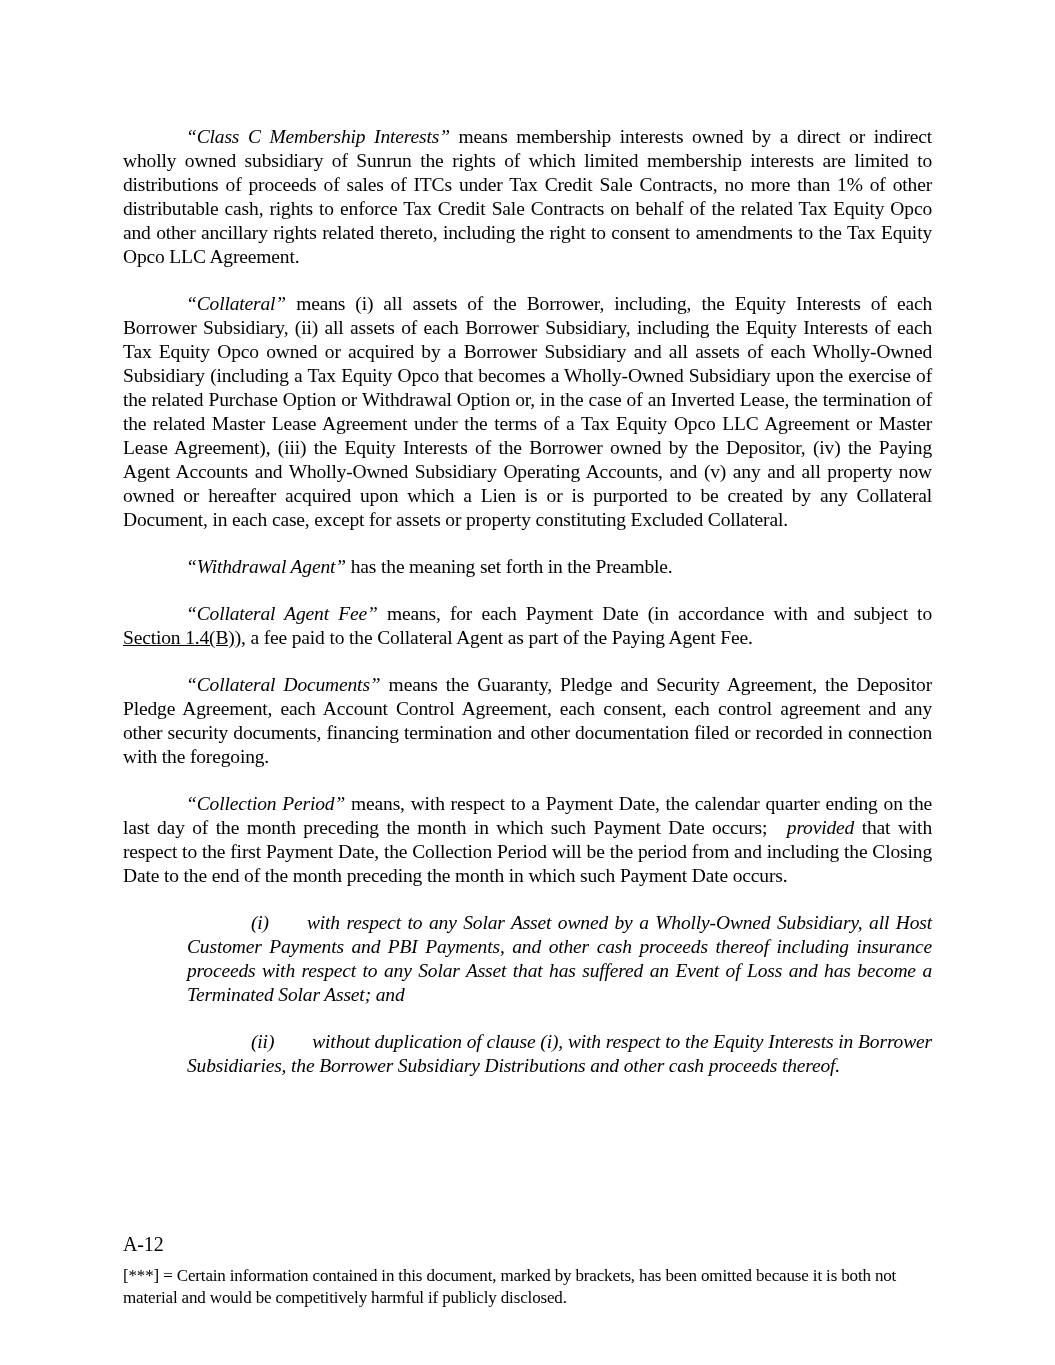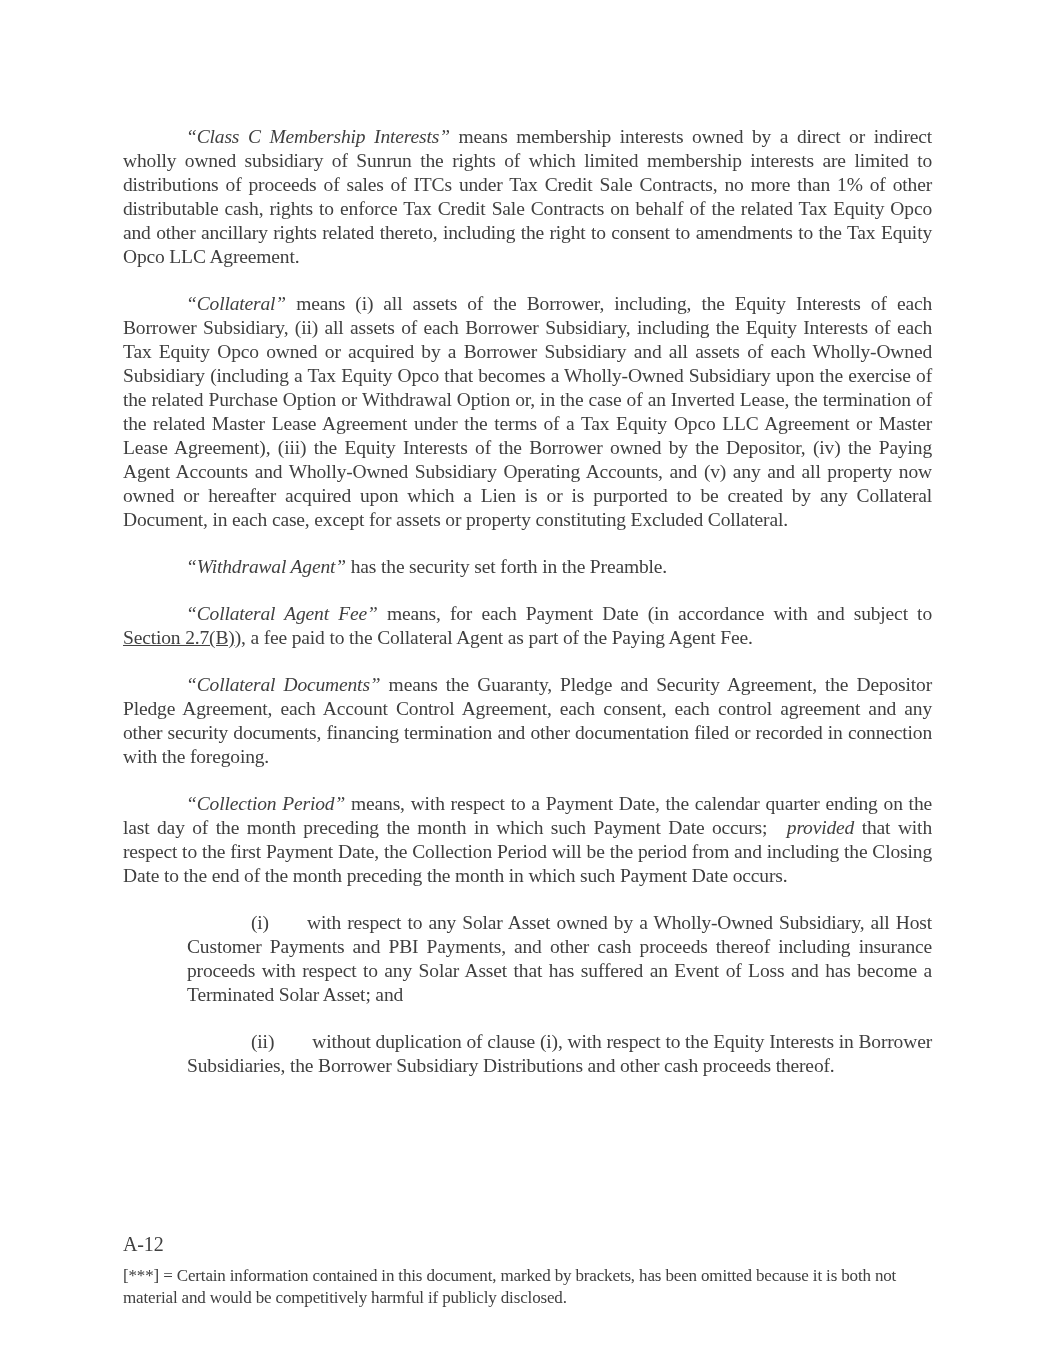--- a/index.html
+++ b/index.html
@@ -5,21 +5,21 @@
   html, body {
     margin: 0;
     padding: 0;
     background: #ffffff;
   }
   .page {
     position: relative;
     width: 1055px;
     height: 1365px;
     background: #ffffff;
-    color: #404040;
+    color: #000000;
     font-family: "Liberation Serif", serif;
     font-size: 19.5px;
     line-height: 24px;
     letter-spacing: -0.15px;
     box-sizing: border-box;
     overflow: hidden;
   }
   .body-text {
     position: absolute;
     top: 125px;
@@ -28,20 +28,21 @@
   }
   p.para {
     margin: 0 0 23px 0;
     text-align: justify;
     text-indent: 63px;
   }
   p.list-para {
     margin: 0 0 23px 64px;
     text-align: justify;
     text-indent: 64px;
+    font-style: italic;
   }
   .term {
     font-style: italic;
   }
   .proviso {
     font-style: italic;
     margin-left: 12px;
   }
   .section-ref {
     text-decoration: underline;
@@ -71,23 +72,23 @@
 <body>
 
 <div class="page">
 
   <div class="body-text">
 
     <p class="para"><span class="term">“Class C Membership Interests”</span><span> means membership interests owned by a direct or indirect wholly owned subsidiary of Sunrun the rights of which limited membership interests are limited to distributions of proceeds of sales of ITCs under Tax Credit Sale Contracts, no more than 1% of other distributable cash, rights to enforce Tax Credit Sale Contracts on behalf of the related Tax Equity Opco and other ancillary rights related thereto, including the right to consent to amendments to the Tax Equity Opco LLC Agreement.</span></p>
 
     <p class="para"><span class="term">“Collateral”</span><span> means (i) all assets of the Borrower, including, the Equity Interests of each Borrower Subsidiary, (ii) all assets of each Borrower Subsidiary, including the Equity Interests of each Tax Equity Opco owned or acquired by a Borrower Subsidiary and all assets of each Wholly-Owned Subsidiary (including a Tax Equity Opco that becomes a Wholly-Owned Subsidiary upon the exercise of the related Purchase Option or Withdrawal Option or, in the case of an Inverted Lease, the termination of the related Master Lease Agreement under the terms of a Tax Equity Opco LLC Agreement or Master Lease Agreement), (iii) the Equity Interests of the Borrower owned by the Depositor, (iv) the Paying Agent Accounts and Wholly-Owned Subsidiary Operating Accounts, and (v) any and all property now owned or hereafter acquired upon which a Lien is or is purported to be created by any Collateral Document, in each case, except for assets or property constituting Excluded Collateral.</span></p>
 
-    <p class="para"><span class="term">“Withdrawal Agent”</span><span> has the security set forth in the Preamble.</span></p>
+    <p class="para"><span class="term">“Withdrawal Agent”</span><span> has the meaning set forth in the Preamble.</span></p>
 
-    <p class="para"><span class="term">“Collateral Agent Fee”</span><span> means, for each Payment Date (in accordance with and subject to </span><span class="section-ref">Section 2.7(B)</span><span>), a fee paid to the Collateral Agent as part of the Paying Agent Fee.</span></p>
+    <p class="para"><span class="term">“Collateral Agent Fee”</span><span> means, for each Payment Date (in accordance with and subject to </span><span class="section-ref">Section 1.4(B)</span><span>), a fee paid to the Collateral Agent as part of the Paying Agent Fee.</span></p>
 
     <p class="para"><span class="term">“Collateral Documents”</span><span> means the Guaranty, Pledge and Security Agreement, the Depositor Pledge Agreement, each Account Control Agreement, each consent, each control agreement and any other security documents, financing termination and other documentation filed or recorded in connection with the foregoing.</span></p>
 
     <p class="para"><span class="term">“Collection Period”</span><span> means, with respect to a Payment Date, the calendar quarter ending on the last day of the month preceding the month in which such Payment Date occurs; </span><span class="proviso">provided</span><span> that with respect to the first Payment Date, the Collection Period will be the period from and including the Closing Date to the end of the month preceding the month in which such Payment Date occurs.</span></p>
 
 
     <p class="list-para"><span class="item-label">(i)</span><span>with respect to any Solar Asset owned by a Wholly-Owned Subsidiary, all Host Customer Payments and PBI Payments, and other cash proceeds thereof including insurance proceeds with respect to any Solar Asset that has suffered an Event of Loss and has become a Terminated Solar Asset; and</span></p>
 
     <p class="list-para"><span class="item-label">(ii)</span><span>without duplication of clause (i), with respect to the Equity Interests in Borrower Subsidiaries, the Borrower Subsidiary Distributions and other cash proceeds thereof.</span></p>
 

